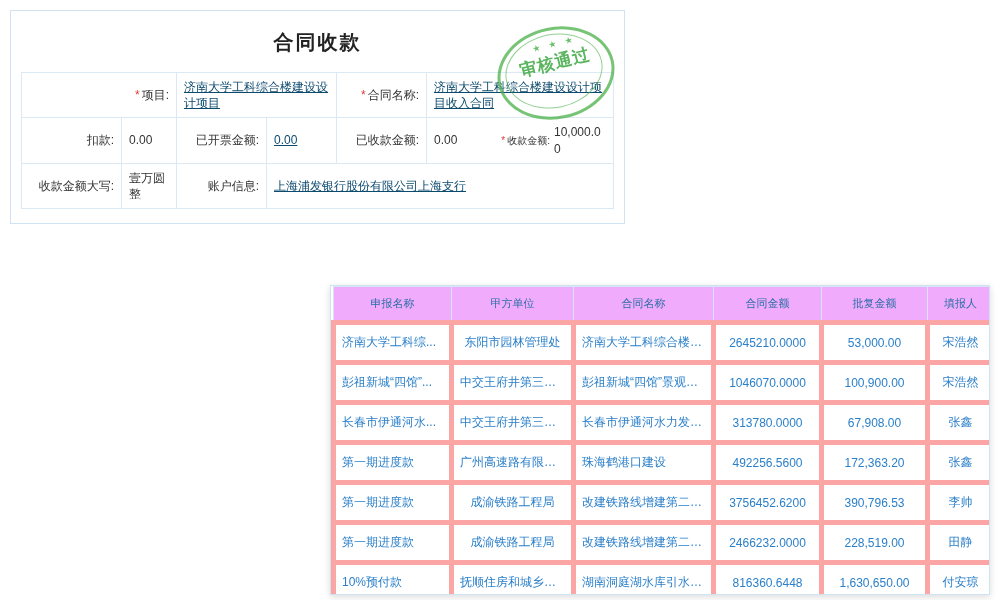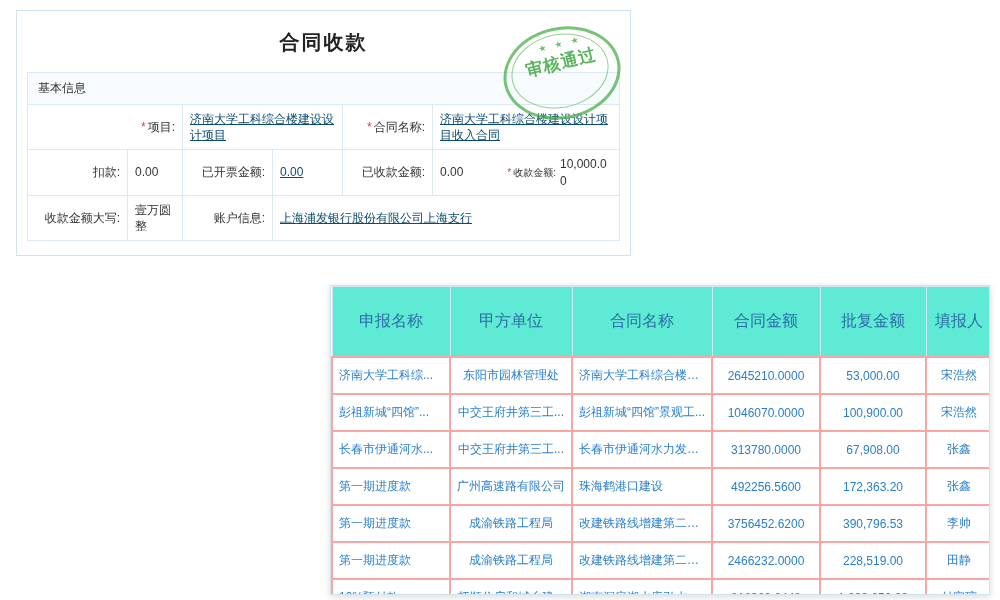--- a/index.html
+++ b/index.html
@@ -8,21 +8,21 @@
     width: 1000px;
     height: 600px;
     background: #ffffff;
     font-family: "Liberation Sans", sans-serif;
     overflow: hidden;
   }
 
   
   .form-panel {
     position: absolute;
-    left: 16px;
+    left: 10px;
     top: 10px;
     width: 615px;
     background: #ffffff;
     border: 1px solid #cfe3f3;
     box-sizing: border-box;
   }
 
   .form-title {
     text-align: center;
     font-size: 20px;
@@ -144,49 +144,48 @@
     padding: 12px 0 12px 0;
     letter-spacing: 2px;
   }
 
   table.list-table {
     border-collapse: collapse;
     width: 100%;
     table-layout: fixed;
   }
   table.list-table th {
-    background: #5eead4;
+    background: #f0abfc;
     border: 1px solid #d3e6f5;
-    font-size: 16px;
+    font-size: 11px;
     font-weight: normal;
     color: #2a6ea5;
-    padding: 24px 4px;
+    padding: 9px 4px;
     text-align: center;
   }
   table.list-table td {
-    border: 2px solid #fca5a5;
+    border: 5px solid #fca5a5;
     font-size: 12px;
     padding: 9px 6px;
     color: #2a7fc9;
     white-space: nowrap;
     overflow: hidden;
     text-overflow: ellipsis;
   }
   td.num { text-align: center; color: #333; }
   td.ctr { text-align: center; }
   td.lnk { color: #2a7fc9; cursor: pointer; }
 </style>
 </head>
 <body>
 
 <div class="form-panel">
 
   <div class="form-title">合同收款</div>
 
-  <div class="section-bar">基本信息</div>
 
   <table class="form-table">
     <colgroup>
       <col style="width:100px">
         <col style="width:55px">
       <col style="width:90px">
         <col style="width:70px">
       <col style="width:90px">
         <col style="width:*">
     </colgroup>

